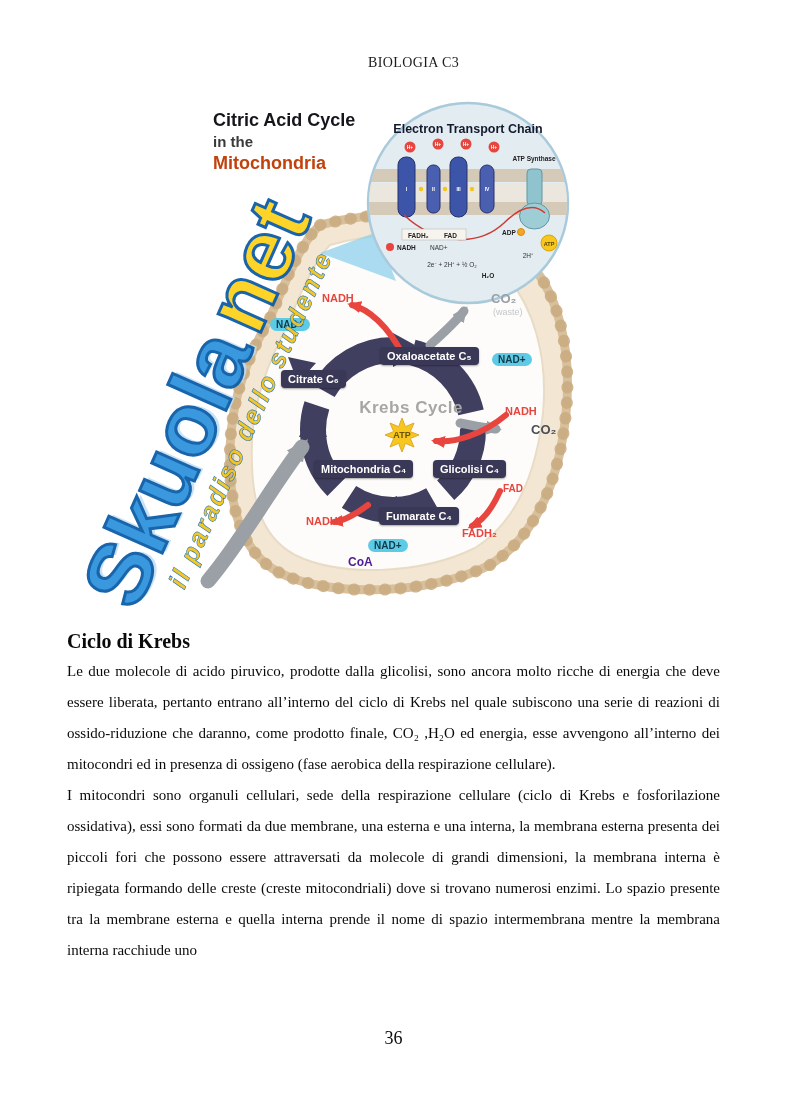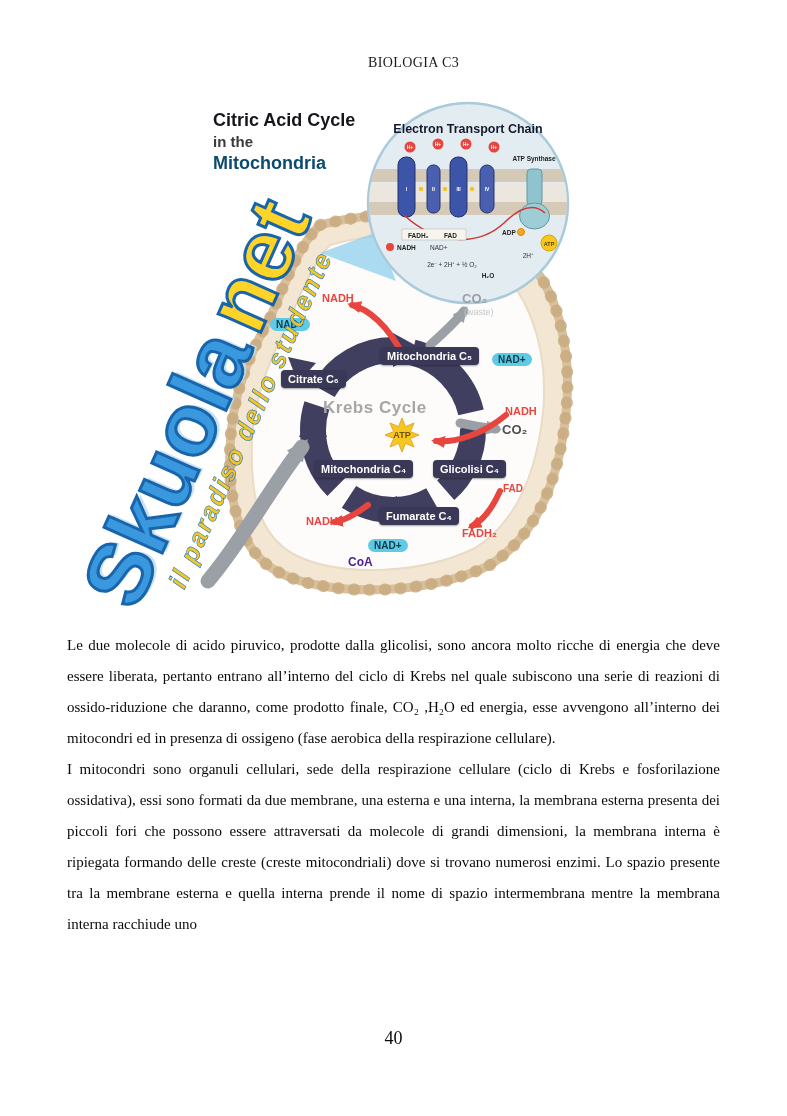--- a/index.html
+++ b/index.html
@@ -4,26 +4,26 @@
 <style>
   html,body{margin:0;padding:0;background:#ffffff;}
   .page{position:relative;width:787px;height:1116px;background:#fff;overflow:hidden;font-family:"Liberation Serif",serif;color:#0a0a0a;}
   .header{position:absolute;top:55px;left:0;width:100%;text-align:center;font-size:14px;letter-spacing:.4px;color:#1a1a1a;padding-left:20px;}
 
   .figure{position:absolute;top:95px;left:0;width:787px;height:505px;z-index:1;}
   .figure svg{position:absolute;left:0;top:0;}
   .fig-title{position:absolute;left:213px;top:14px;font-family:"Liberation Sans",sans-serif;line-height:1.3;}
   .ft1{font-size:18px;font-weight:bold;color:#15151c;}
   .ft2{font-size:15px;font-weight:bold;color:#3a3a3a;}
-  .ft3{font-size:18px;font-weight:bold;color:#0c4a6e;}
-  .krebs-label{position:absolute;left:323px;top:303px;width:140px;text-align:left;font-family:"Liberation Sans",sans-serif;font-weight:bold;font-size:17px;color:#a6a6a6;letter-spacing:.5px;}
+  .ft3{font-size:18px;font-weight:bold;color:#c2410c;}
+  .krebs-label{position:absolute;left:323px;top:303px;width:140px;text-align:right;font-family:"Liberation Sans",sans-serif;font-weight:bold;font-size:17px;color:#a6a6a6;letter-spacing:.5px;}
   .pill{position:absolute;background:#3a3857;color:#fff;font-family:"Liberation Sans",sans-serif;font-weight:bold;font-size:11px;padding:3px 7px;border-radius:4px;white-space:nowrap;box-shadow:0 1px 2px rgba(0,0,0,.35);}
   .nad{position:absolute;background:#5ecbe6;color:#123a47;font-family:"Liberation Sans",sans-serif;font-weight:bold;font-size:10px;padding:1px 6px;border-radius:8px;white-space:nowrap;}
   .red-lab{position:absolute;color:#e8453f;font-family:"Liberation Sans",sans-serif;font-weight:bold;font-size:11px;white-space:nowrap;}
-  .co2{position:absolute;font-family:"Liberation Sans",sans-serif;font-weight:bold;white-space:nowrap;}
+  .co2{position:absolute;font-family:"Liberation Sans",sans-serif;font-weight:bold;white-space:nowrap;margin-left:29px;}
   .co2-waste{color:#9aa0a6;font-size:13px;}
   .waste{color:#c3c7cb;font-size:9px;font-weight:normal;}
   .co2-dark{color:#4a4f54;font-size:13px;}
   .coa{position:absolute;color:#4c1d95;font-family:"Liberation Sans",sans-serif;font-weight:bold;font-size:12px;}
 
   .caption{position:absolute;top:598px;left:0;width:100%;text-align:center;font-style:italic;font-size:21px;color:#2c5e86;z-index:2;}
   .textblock{position:absolute;top:630px;left:67px;width:653px;z-index:2;}
   .textblock h2{margin:0 0 3px 0;font-size:20px;font-weight:bold;}
   .textblock p{margin:0;font-size:15px;line-height:31px;text-align:justify;}
   .pagenum{position:absolute;top:1028px;left:0;width:100%;text-align:center;font-size:18px;z-index:2;}
@@ -148,21 +148,21 @@
 
     <div class="fig-title">
       <div class="ft1">Citric Acid Cycle</div>
       <div class="ft2">in the</div>
       <div class="ft3">Mitochondria</div>
     </div>
 
     <div class="krebs-label">Krebs Cycle</div>
 
     <div class="pill" style="left:281px;top:275px">Citrate C₆</div>
-    <div class="pill" style="left:380px;top:252px">Mitochondria C₅</div>
+    <div class="pill" style="left:380px;top:252px">Oxaloacetate C₅</div>
     <div class="pill" style="left:433px;top:365px">Glicolisi C₄</div>
     <div class="pill" style="left:379px;top:412px">Fumarate C₄</div>
     <div class="pill" style="left:314px;top:365px">Mitochondria C₄</div>
 
     <div class="nad" style="left:270px;top:223px">NAD+</div>
     <div class="nad" style="left:492px;top:258px">NAD+</div>
     <div class="nad" style="left:368px;top:444px">NAD+</div>
 
     <div class="red-lab" style="left:322px;top:197px">NADH</div>
     <div class="red-lab" style="left:505px;top:310px">NADH</div>
@@ -177,19 +177,20 @@
     <div class="coa" style="left:348px;top:460px">CoA</div>
   </div>
 
   <div class="watermark">
     <div class="wm-main"><span class="wm-brand">Skuola</span><span class="wm-suffix">net</span></div>
     <div class="wm-tag">il paradiso dello studente</div>
   </div>
 
 
   <div class="textblock">
+    <h2>Ciclo di Krebs</h2>
     <p>Le due molecole di acido piruvico, prodotte dalla glicolisi, sono ancora molto ricche di energia che deve essere liberata, pertanto entrano all’interno del ciclo di Krebs nel quale subiscono una serie di reazioni di ossido-riduzione che daranno, come prodotto finale, CO₂ ,H₂O ed energia, esse avvengono all’interno dei mitocondri ed in presenza di ossigeno (fase aerobica della respirazione cellulare).</p>
     <p>I mitocondri sono organuli cellulari, sede della respirazione cellulare (ciclo di Krebs e fosforilazione ossidativa), essi sono formati da due membrane, una esterna e una interna, la membrana esterna presenta dei piccoli fori che possono essere attraversati da molecole di grandi dimensioni, la membrana interna è ripiegata formando delle creste (creste mitocondriali) dove si trovano numerosi enzimi. Lo spazio presente tra la membrane esterna e quella interna prende il nome di spazio intermembrana mentre la membrana interna racchiude uno</p>
   </div>
 
-  <div class="pagenum">40</div>
+  <div class="pagenum">36</div>
 
 </div>
 
 </body></html>

